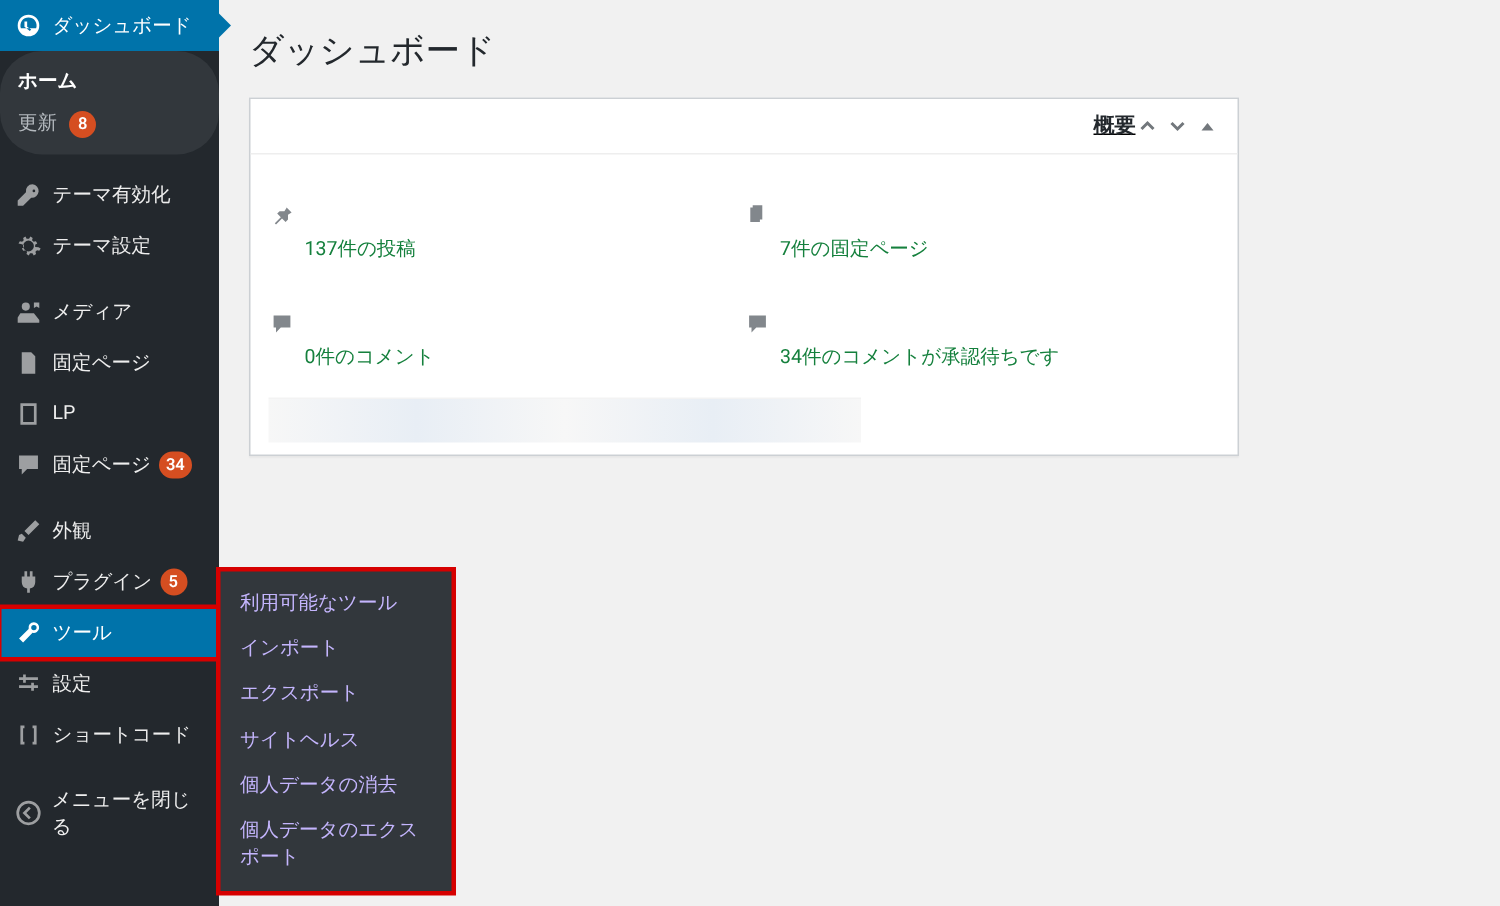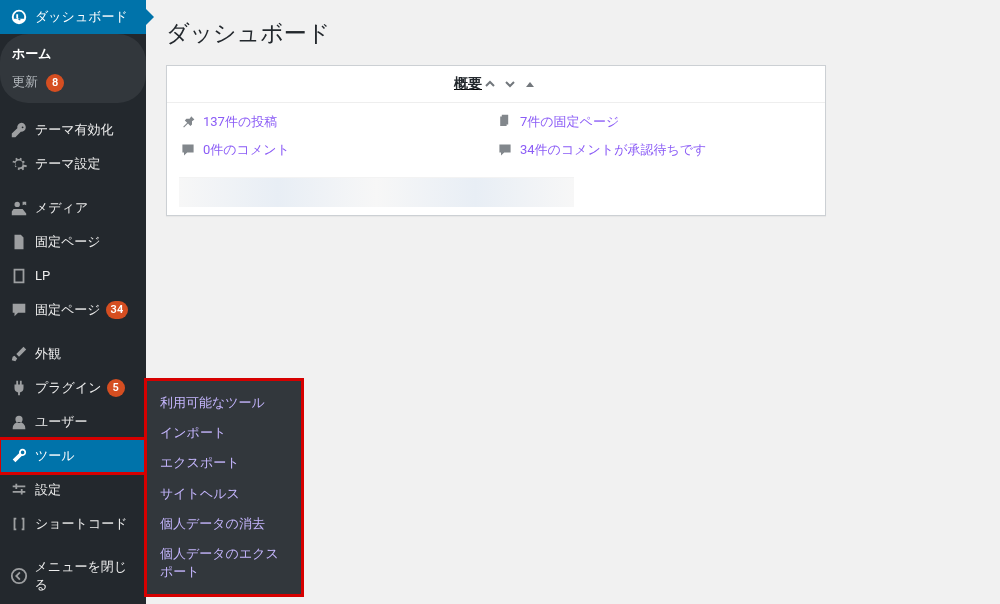--- a/index.html
+++ b/index.html
@@ -122,21 +122,21 @@
 }
 .panel {
   background: #fff;
   border: 1px solid #ccd0d4;
   box-shadow: 0 1px 1px rgba(0,0,0,.04);
   width: 660px;
 }
 .panel-header {
   display: flex;
   align-items: center;
-  justify-content: center;
+  justify-content: flex-end;
   border-bottom: 1px solid #eee;
   padding: 9px 12px;
   text-decoration: underline;
 }
 .panel-header h2 {
   font-size: 14px;
   font-weight: 600;
   color: #23282d;
 }
 .panel-controls {
@@ -160,23 +160,24 @@
 }
 .stat-cell .sicon {
   width: 18px;
   height: 18px;
   display:inline-flex;
   align-items:center;
   justify-content:center;
   color: #82878c;
 }
 .stat-cell a {
-  color: #8b5cf6;
+  color: #15803d;
   text-decoration: none;
   font-size: 13px;
+  margin-top: 44px;
 }
 .panel-footer {
   height: 30px;
   background: linear-gradient(90deg, #f7f7f7, #e8eef5, #f7f7f7, #e8eef5, #f7f7f7);
   border-top: 1px solid #f3f3f3;
   width: 60%;
   margin: 4px 0 8px 12px;
 }
 svg { display:block; }
 </style>
@@ -266,28 +267,20 @@
     <span>外観</span>
   </div>
   <div class="sidebar-item">
     <span class="icon">
       <svg width="18" height="18" viewBox="0 0 20 20" fill="currentColor">
           <path d="M7 2v4H5v4a5 5 0 004 4.9V18h2v-3.1A5 5 0 0015 10V6h-2V2h-2v4H9V2H7z"></path>
         </svg>
     </span>
     <span>プラグイン</span>
     <span class="badge">5</span>
-  </div>
-  <div class="sidebar-item">
-    <span class="icon">
-      <svg width="18" height="18" viewBox="0 0 20 20" fill="currentColor">
-          <path d="M10 3a4 4 0 100 8 4 4 0 000-8zm-7 14a7 7 0 0114 0v1H3v-1z"></path>
-        </svg>
-    </span>
-    <span>ユーザー</span>
   </div>
   <div class="sidebar-item active-tools red-box">
     <span class="icon">
       <svg width="18" height="18" viewBox="0 0 20 20" fill="currentColor">
           <path d="M14 2a4 4 0 00-3.9 5L3 14l3 3 7-7.1A4 4 0 1014 2zm0 2a2 2 0 110 4 2 2 0 010-4z"></path>
         </svg>
     </span>
     <span>ツール</span>
   </div>
   <div class="sidebar-item">

